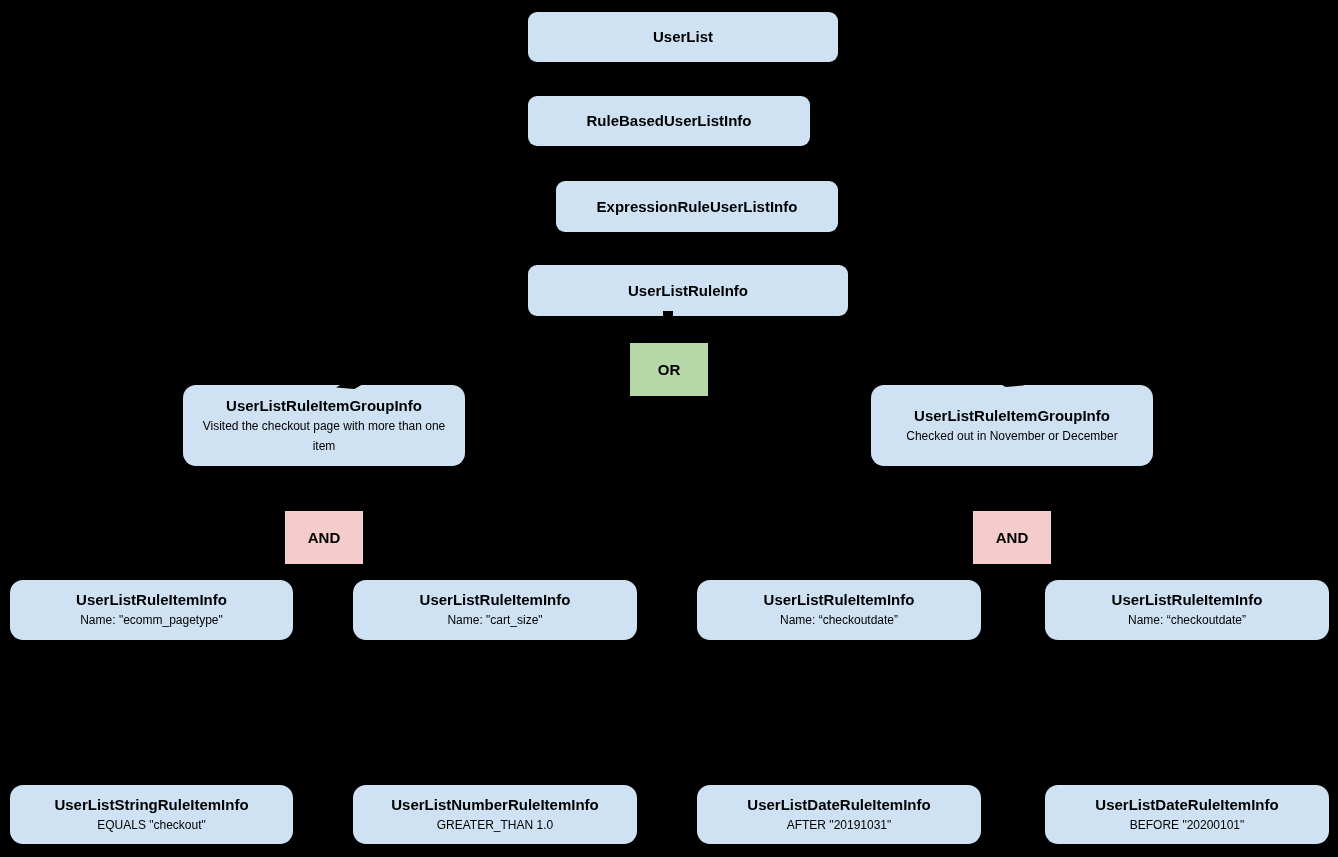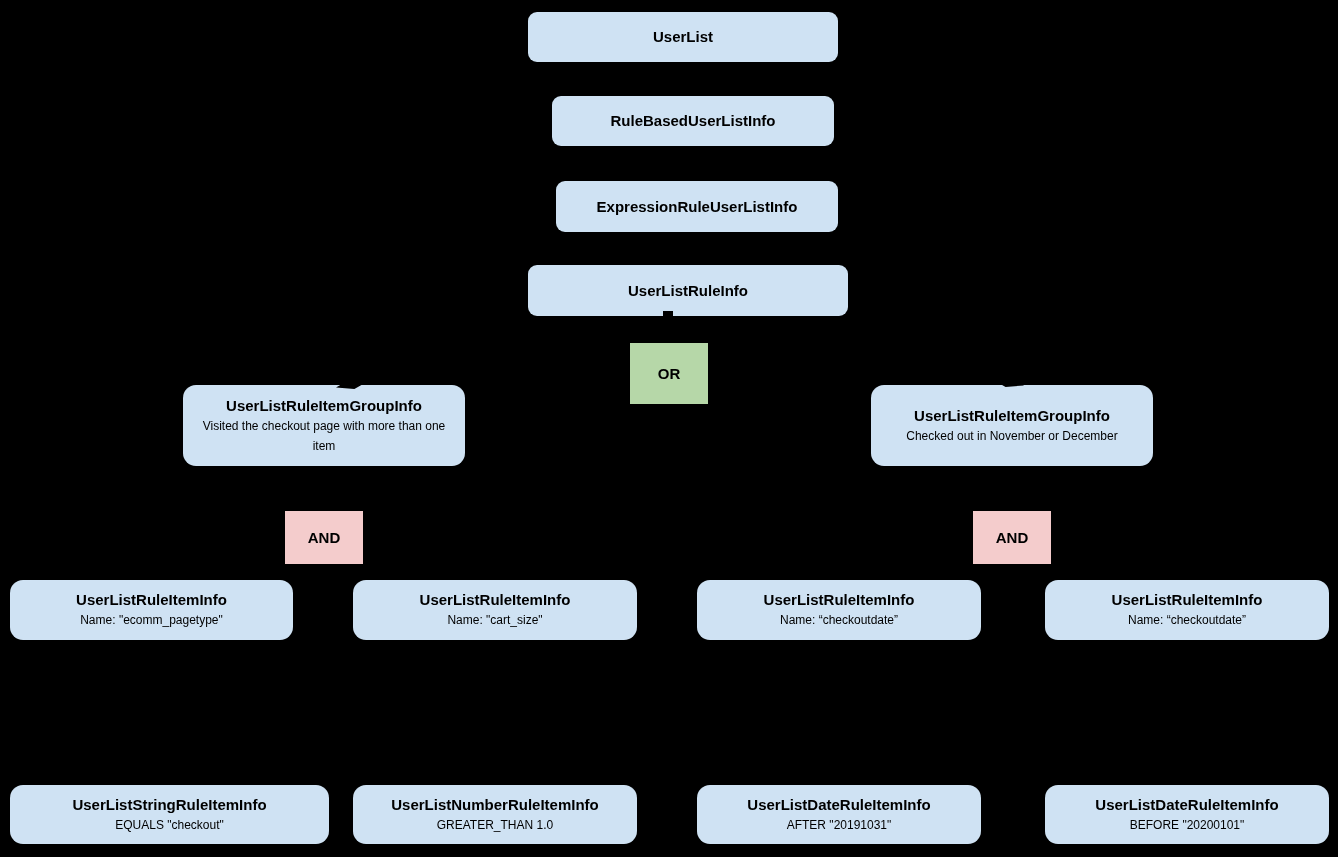--- a/index.html
+++ b/index.html
@@ -37,33 +37,33 @@
   .rounded-lg{border-radius:13px;}
   .op{
     background:var(--and-fill);
     border-radius:0;
   }
   .op-or{background:var(--or-fill);}
   .title{font-weight:bold;font-size:15px;}
   .note{font-size:12px;}
   
   #n-userlist      {left:528px;top:12px; width:310px;height:50px;}
-  #n-rulebased     {left:552px;top:96px; width:282px;height:50px;}
+  #n-rulebased     {left:528px;top:96px; width:282px;height:50px;}
   #n-expression    {left:528px;top:181px;width:282px;height:51px;margin-left:28px;}
   #n-userlistrule  {left:528px;top:265px;width:320px;height:51px;}
-  #n-or            {left:630px;top:343px;width:78px; height:61px;}
+  #n-or            {left:630px;top:343px;width:78px; height:53px;}
   #n-group-left    {left:183px;top:385px;width:282px;height:81px;}
   #n-group-right   {left:871px;top:385px;width:282px;height:81px;}
   #n-and-left      {left:285px;top:511px;width:78px; height:53px;}
   #n-and-right     {left:973px;top:511px;width:78px; height:53px;}
   #n-item1         {left:10px;  top:580px;width:283px;height:60px;}
   #n-item2         {left:353px; top:580px;width:284px;height:60px;}
   #n-item3         {left:697px; top:580px;width:284px;height:60px;}
   #n-item4         {left:1045px;top:580px;width:284px;height:60px;}
-  #n-leaf1         {left:10px;  top:785px;width:319px;height:59px;}
+  #n-leaf1         {left:10px;  top:785px;width:283px;height:59px;}
   #n-leaf2         {left:353px; top:785px;width:284px;height:59px;}
   #n-leaf3         {left:697px; top:785px;width:284px;height:59px;}
   #n-leaf4         {left:1045px;top:785px;width:284px;height:59px;}
   
   .arrowhead{
     position:absolute;
     width:46px;height:13px;
     background:#000;
   }
   #ah-left{

